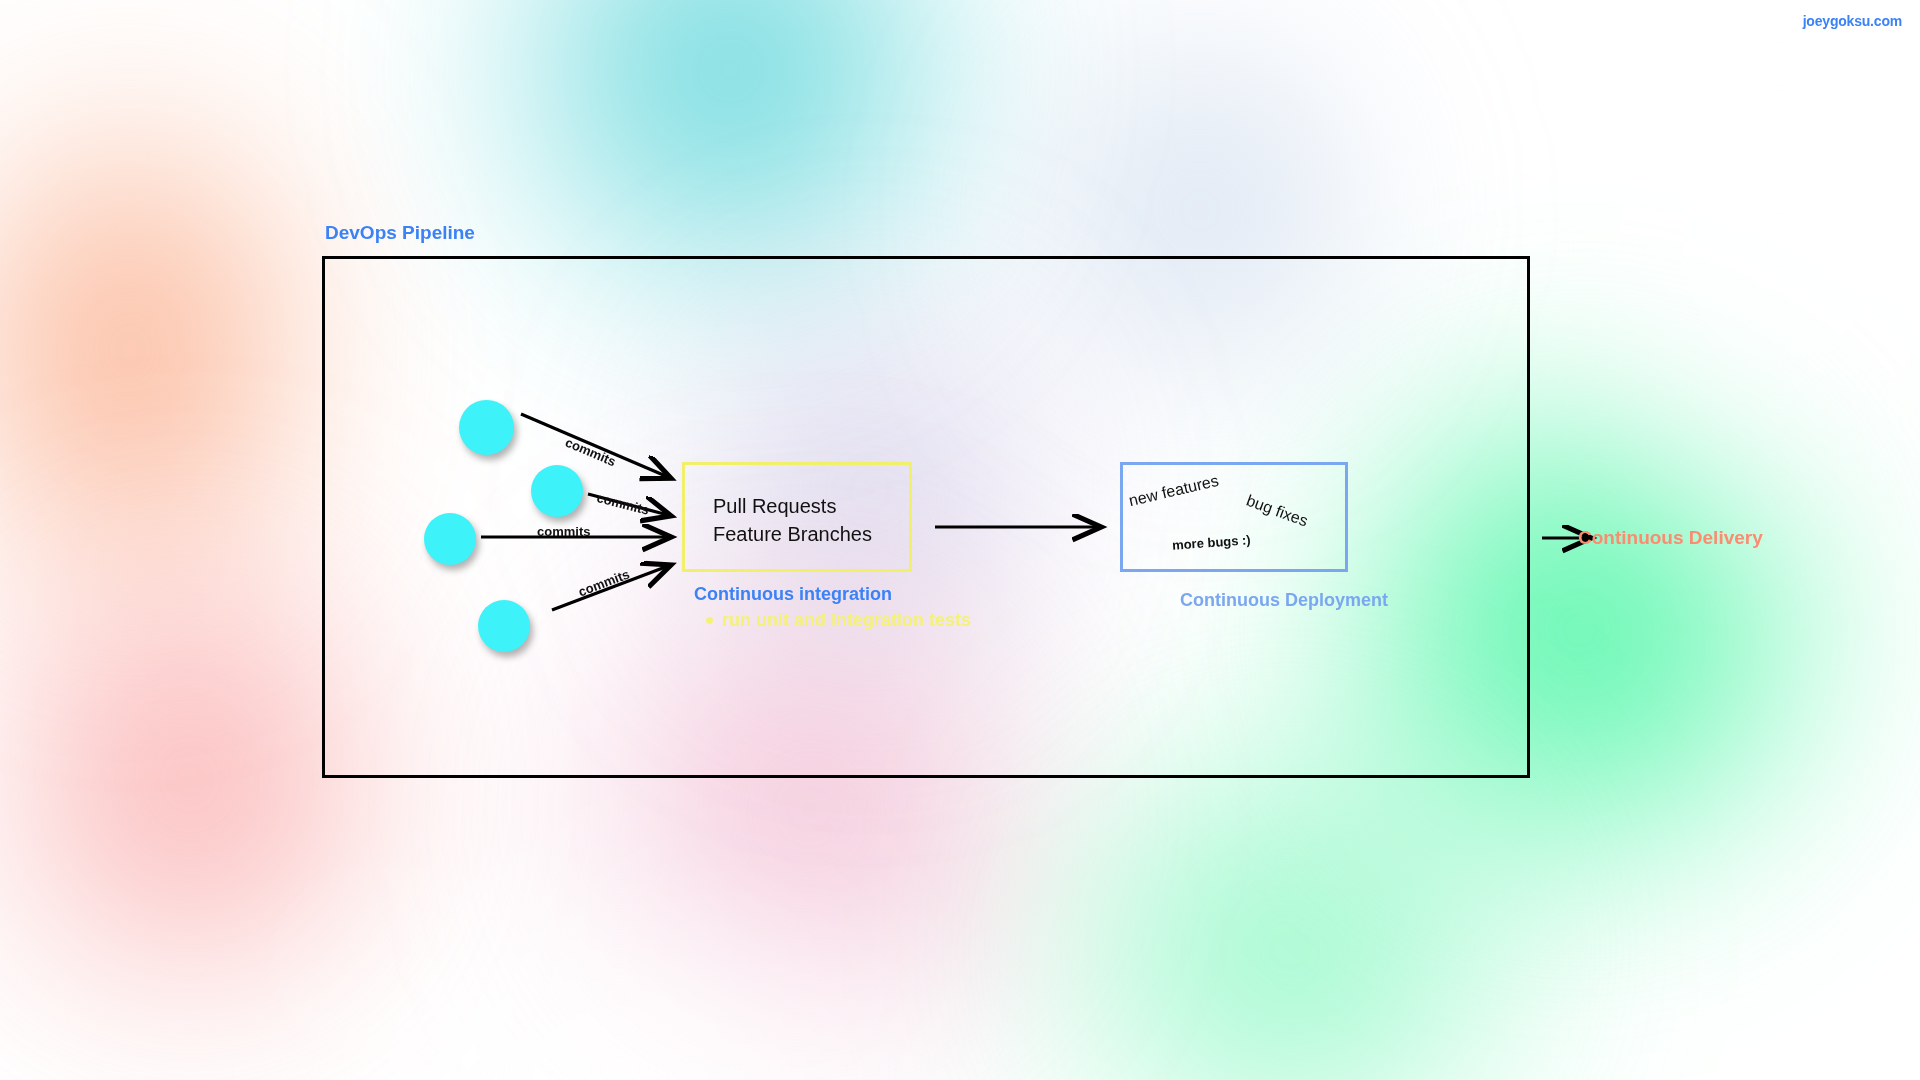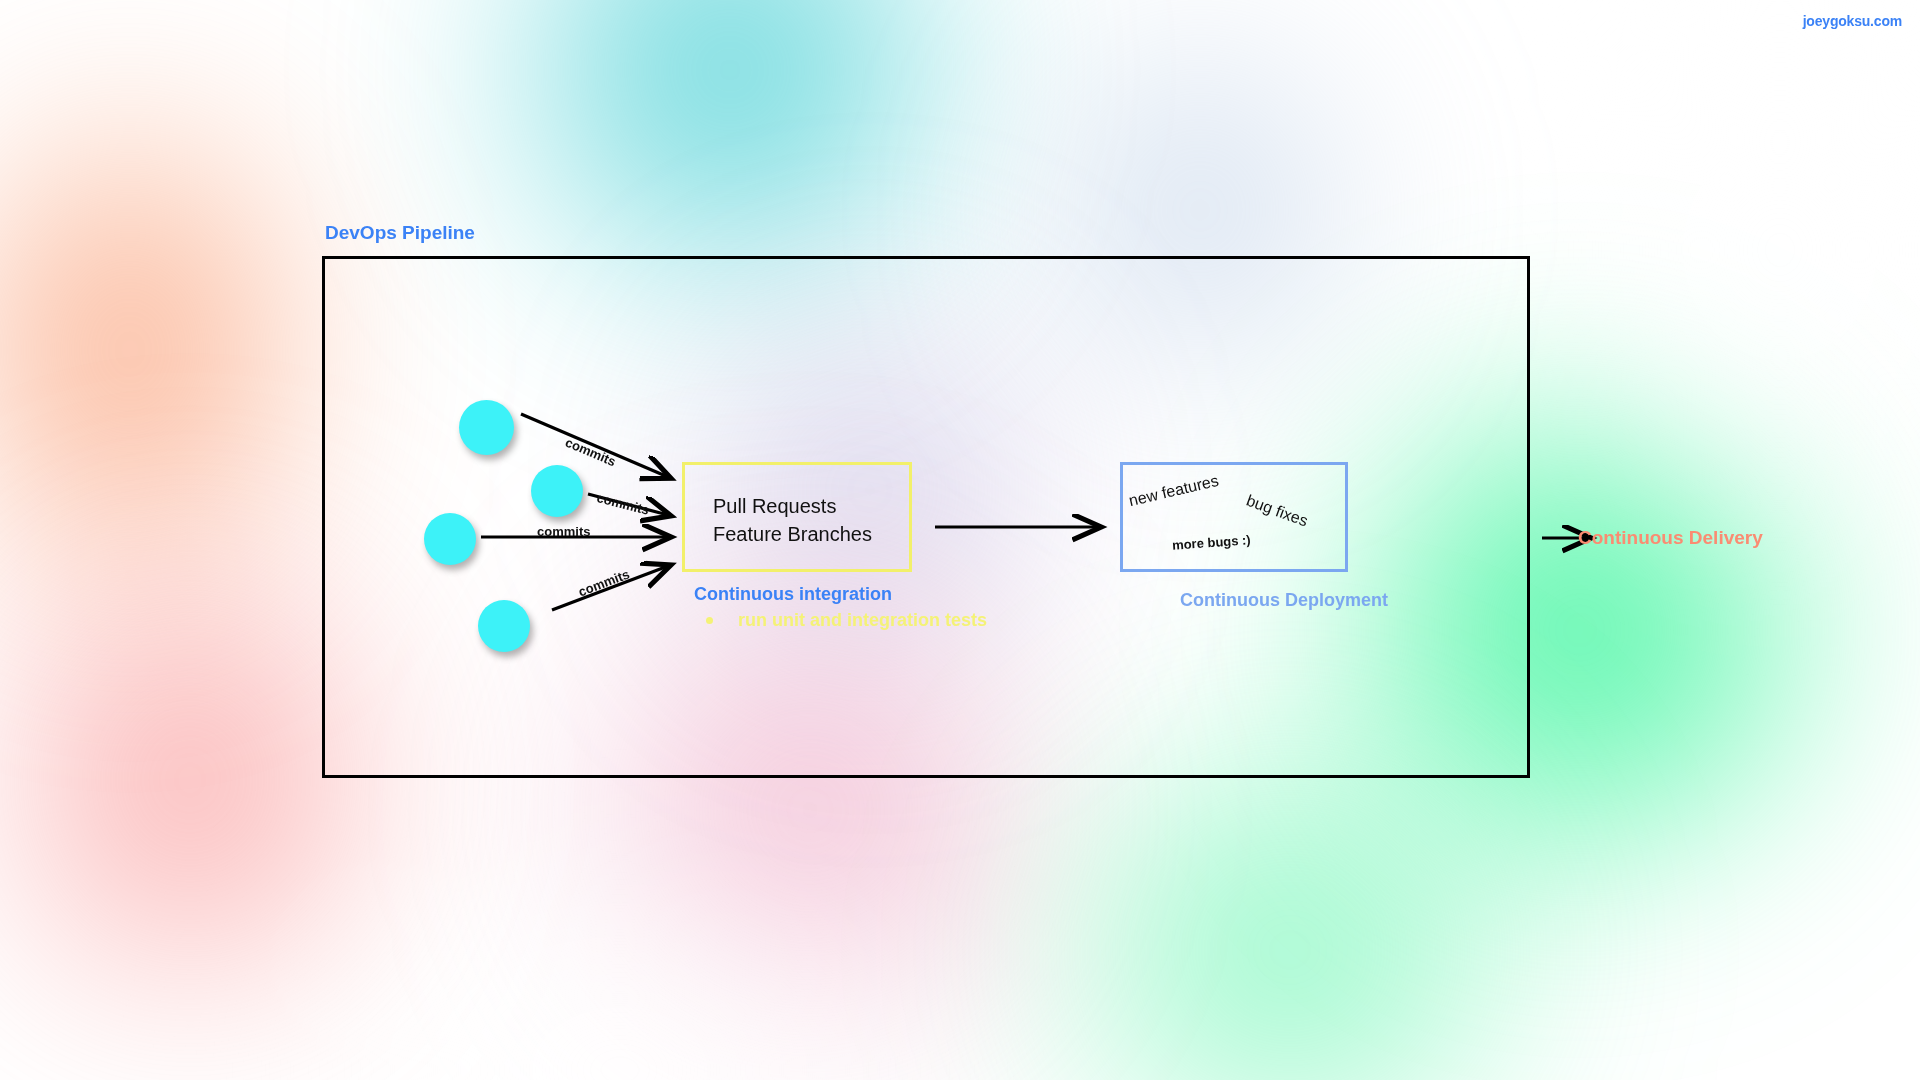--- a/index.html
+++ b/index.html
@@ -175,21 +175,21 @@
     font-weight: bold;
     color: #3b82f6;
     white-space: nowrap;
   }
   .ci-bullet-row {
     position: absolute;
     left: 706px;
     top: 610px;
     display: flex;
     align-items: center;
-    gap: 25px;
+    gap: 9px;
     white-space: nowrap;
   }
   .ci-bullet-dot {
     width: 7px;
     height: 7px;
     border-radius: 50%;
     background: #f4f276;
     flex: 0 0 auto;
   }
   .ci-bullet-text {

